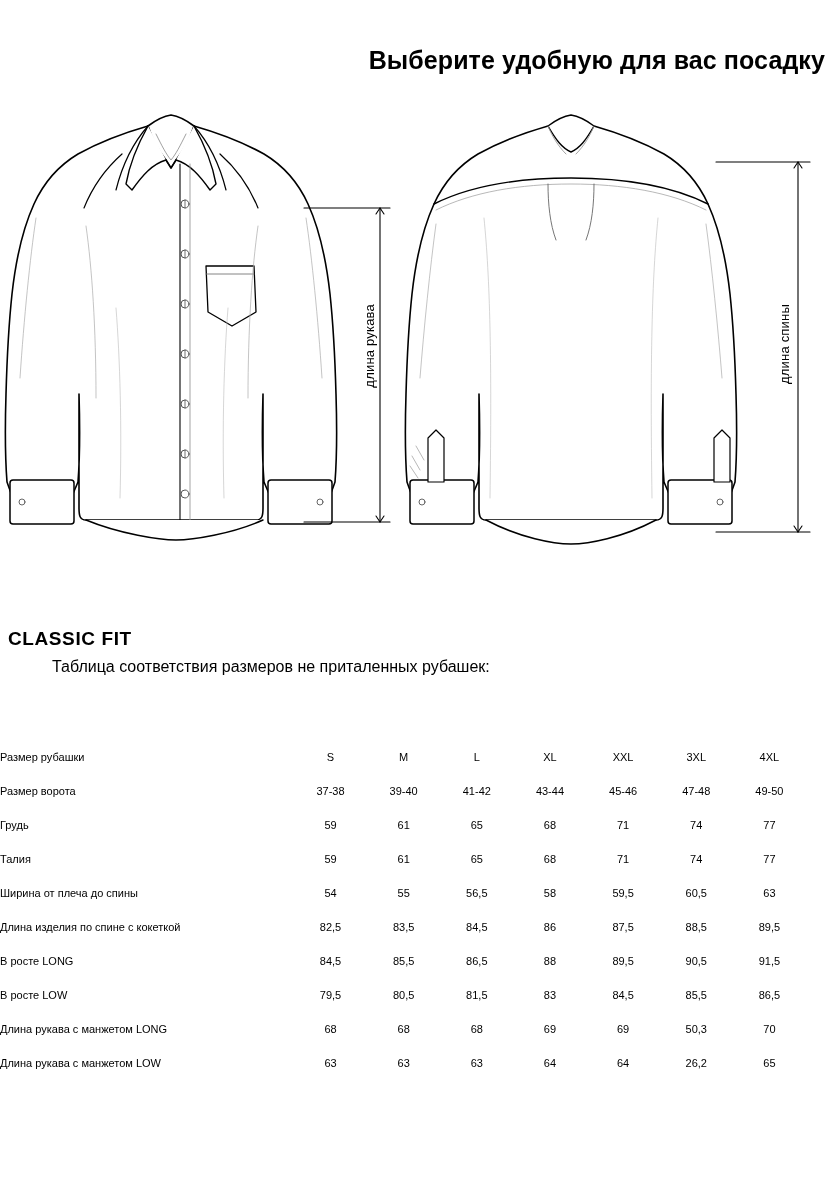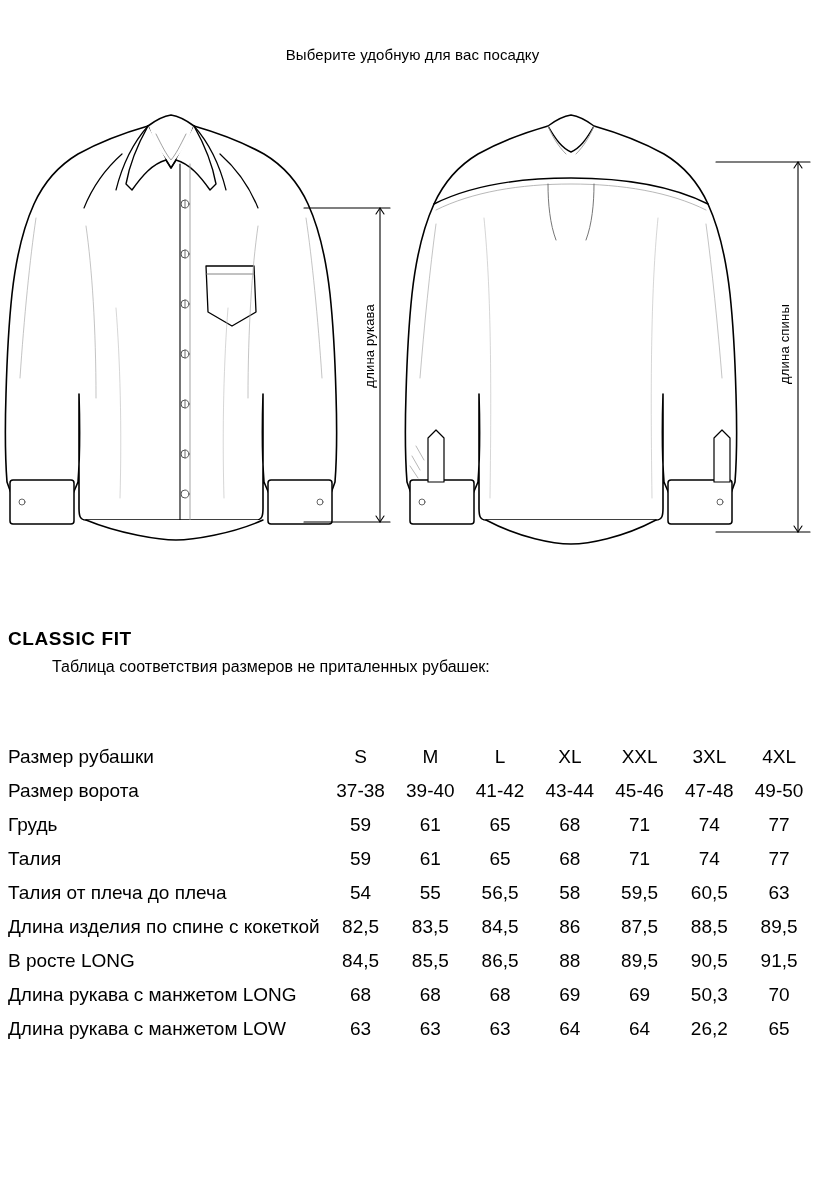--- a/index.html
+++ b/index.html
@@ -20,23 +20,23 @@
     height: 1200px;
     position: relative;
     box-sizing: border-box;
   }
   
   .title {
     position: absolute;
     top: 46px;
     left: 0;
     width: 825px;
-    text-align: center;
-    font-size: 15px;
-    font-weight: normal;
+    text-align: right;
+    font-size: 25px;
+    font-weight: bold;
     letter-spacing: 0.1px;
   }
   
   .illustration {
     position: absolute;
     top: 108px;
     left: 0;
     width: 825px;
     height: 470px;
   }
@@ -72,25 +72,25 @@
   .fit-sub {
     position: absolute;
     left: 8px;
     top: 658px;
     font-size: 16px;
     margin-left: 44px;
   }
   
   .size-table {
     position: absolute;
-    left: 8px;
+    left: 0;
     top: 740px;
     width: 806px;
     border-collapse: collapse;
-    font-size: 19px;
+    font-size: 11px;
   }
   .size-table th,
   .size-table td {
     padding: 0;
     height: 34px;
     vertical-align: middle;
     font-weight: normal;
     white-space: nowrap;
   }
   .size-table th.rowhead,
@@ -321,21 +321,21 @@
         <td class="rowhead">Талия</td>
         <td class="val">59</td>
         <td class="val">61</td>
         <td class="val">65</td>
         <td class="val">68</td>
         <td class="val">71</td>
         <td class="val">74</td>
         <td class="val">77</td>
       </tr>
       <tr>
-        <td class="rowhead">Талия от плеча до плеча</td>
+        <td class="rowhead">Ширина от плеча до спины</td>
         <td class="val">54</td>
         <td class="val">55</td>
         <td class="val">56,5</td>
         <td class="val">58</td>
         <td class="val">59,5</td>
         <td class="val">60,5</td>
         <td class="val">63</td>
       </tr>
       <tr>
         <td class="rowhead">Длина изделия по спине с кокеткой</td>
@@ -351,20 +351,30 @@
         <td class="rowhead">В росте LONG</td>
         <td class="val">84,5</td>
         <td class="val">85,5</td>
         <td class="val">86,5</td>
         <td class="val">88</td>
         <td class="val">89,5</td>
         <td class="val">90,5</td>
         <td class="val">91,5</td>
       </tr>
       <tr>
+        <td class="rowhead">В росте LOW</td>
+        <td class="val">79,5</td>
+        <td class="val">80,5</td>
+        <td class="val">81,5</td>
+        <td class="val">83</td>
+        <td class="val">84,5</td>
+        <td class="val">85,5</td>
+        <td class="val">86,5</td>
+      </tr>
+      <tr>
         <td class="rowhead">Длина рукава с манжетом LONG</td>
         <td class="val">68</td>
         <td class="val">68</td>
         <td class="val">68</td>
         <td class="val">69</td>
         <td class="val">69</td>
         <td class="val">50,3</td>
         <td class="val">70</td>
       </tr>
       <tr>

